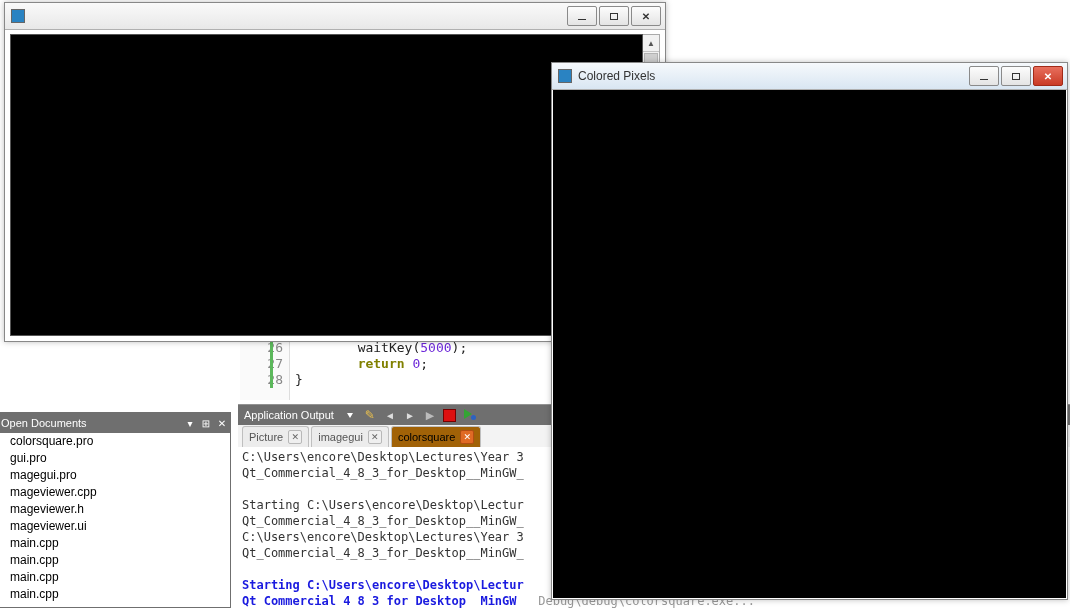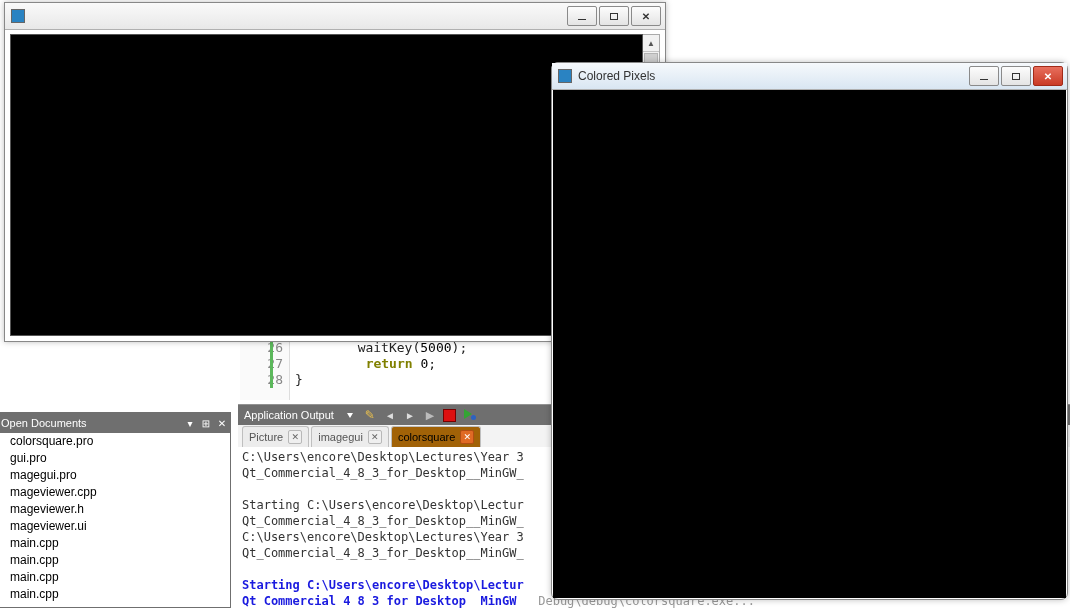--- a/index.html
+++ b/index.html
@@ -21,22 +21,22 @@
   .vscroll .arrow{height:16px;border-bottom:1px solid #c4c4c4;display:flex;align-items:center;justify-content:center;font-size:8px;color:#555;}
   .vscroll .arrow.dn{border-bottom:none;border-top:1px solid #c4c4c4;margin-top:auto;}
   .vscroll .thumb{height:40px;margin:1px;background:#cfcfcf;border:1px solid #b3b3b3;}
   
   .ide{position:absolute;left:0;top:0;width:1070px;height:608px;}
   .editor{position:absolute;left:240px;top:340px;right:0;height:60px;font-family:Consolas,monospace;font-size:13px;background:#fff;}
   .gutter{position:absolute;left:0;top:0;bottom:0;width:50px;background:#fafafa;border-right:1px solid #ddd;color:#888;text-align:right;padding-right:6px;box-sizing:border-box;line-height:16px;}
   .gutter div{height:16px;}
   .greenbar{position:absolute;left:30px;top:0;width:3px;height:48px;background:#5cb85c;}
   .codelines{position:absolute;left:55px;top:0;right:0;line-height:16px;white-space:pre;color:#222;}
-  .kw{color:#808000;font-weight:bold;margin-left:8px;}
-  .num{color:#000000;}
+  .kw{color:#808000;font-weight:bold;}
+  .num{color:#6d28d9;}
   
   .opendocs{position:absolute;left:0;top:412px;width:230px;bottom:0;border:1px solid #6f6f6f;border-left:none;}
   .opendocs-hdr{height:20px;background:#6f6f6f;color:#fff;font-size:11px;display:flex;align-items:center;padding-left:1px;}
   .opendocs-hdr .spacer{flex:1;}
   .hdricon{width:16px;height:16px;color:#fff;display:flex;align-items:center;justify-content:center;font-size:10px;}
   .doclist{position:absolute;top:20px;left:0;right:0;bottom:0;background:#fff;overflow:hidden;padding-left:6px;}
   .doclist div{height:17px;line-height:17px;color:#000;padding-left:4px;font-size:12px;}
   
   .appout{position:absolute;left:238px;top:404px;right:0;bottom:0;border-top:1px solid #939393;}
   .appout-toolbar{height:20px;background:#6f6f6f;display:flex;align-items:center;padding-left:6px;gap:4px;color:#fff;font-size:11px;}
@@ -152,21 +152,21 @@
       <div class="console-black"></div>
       <div class="vscroll">
         <div class="arrow">▲</div>
         <div class="thumb"></div>
         <div class="arrow dn">▼</div>
       </div>
     </div>
   </div>
 </div>
 
-<div class="win" style="left:551px;top:62px;width:515px;height:536px;border-radius:7px;">
+<div class="win" style="left:551px;top:62px;width:515px;height:536px;">
   <div class="titlebar" style="background:linear-gradient(#f6f9fc,#d9e6f2);">
     <span class="appicon" style="background:#2a83c2;"></span>
     <span>Colored Pixels</span>
     <div class="tactions">
       <div class="tbtn min"></div>
       <div class="tbtn max"></div>
       <div class="tbtn close-red">✕</div>
     </div>
   </div>
   <div class="winbody" style="background:#000;"></div>

